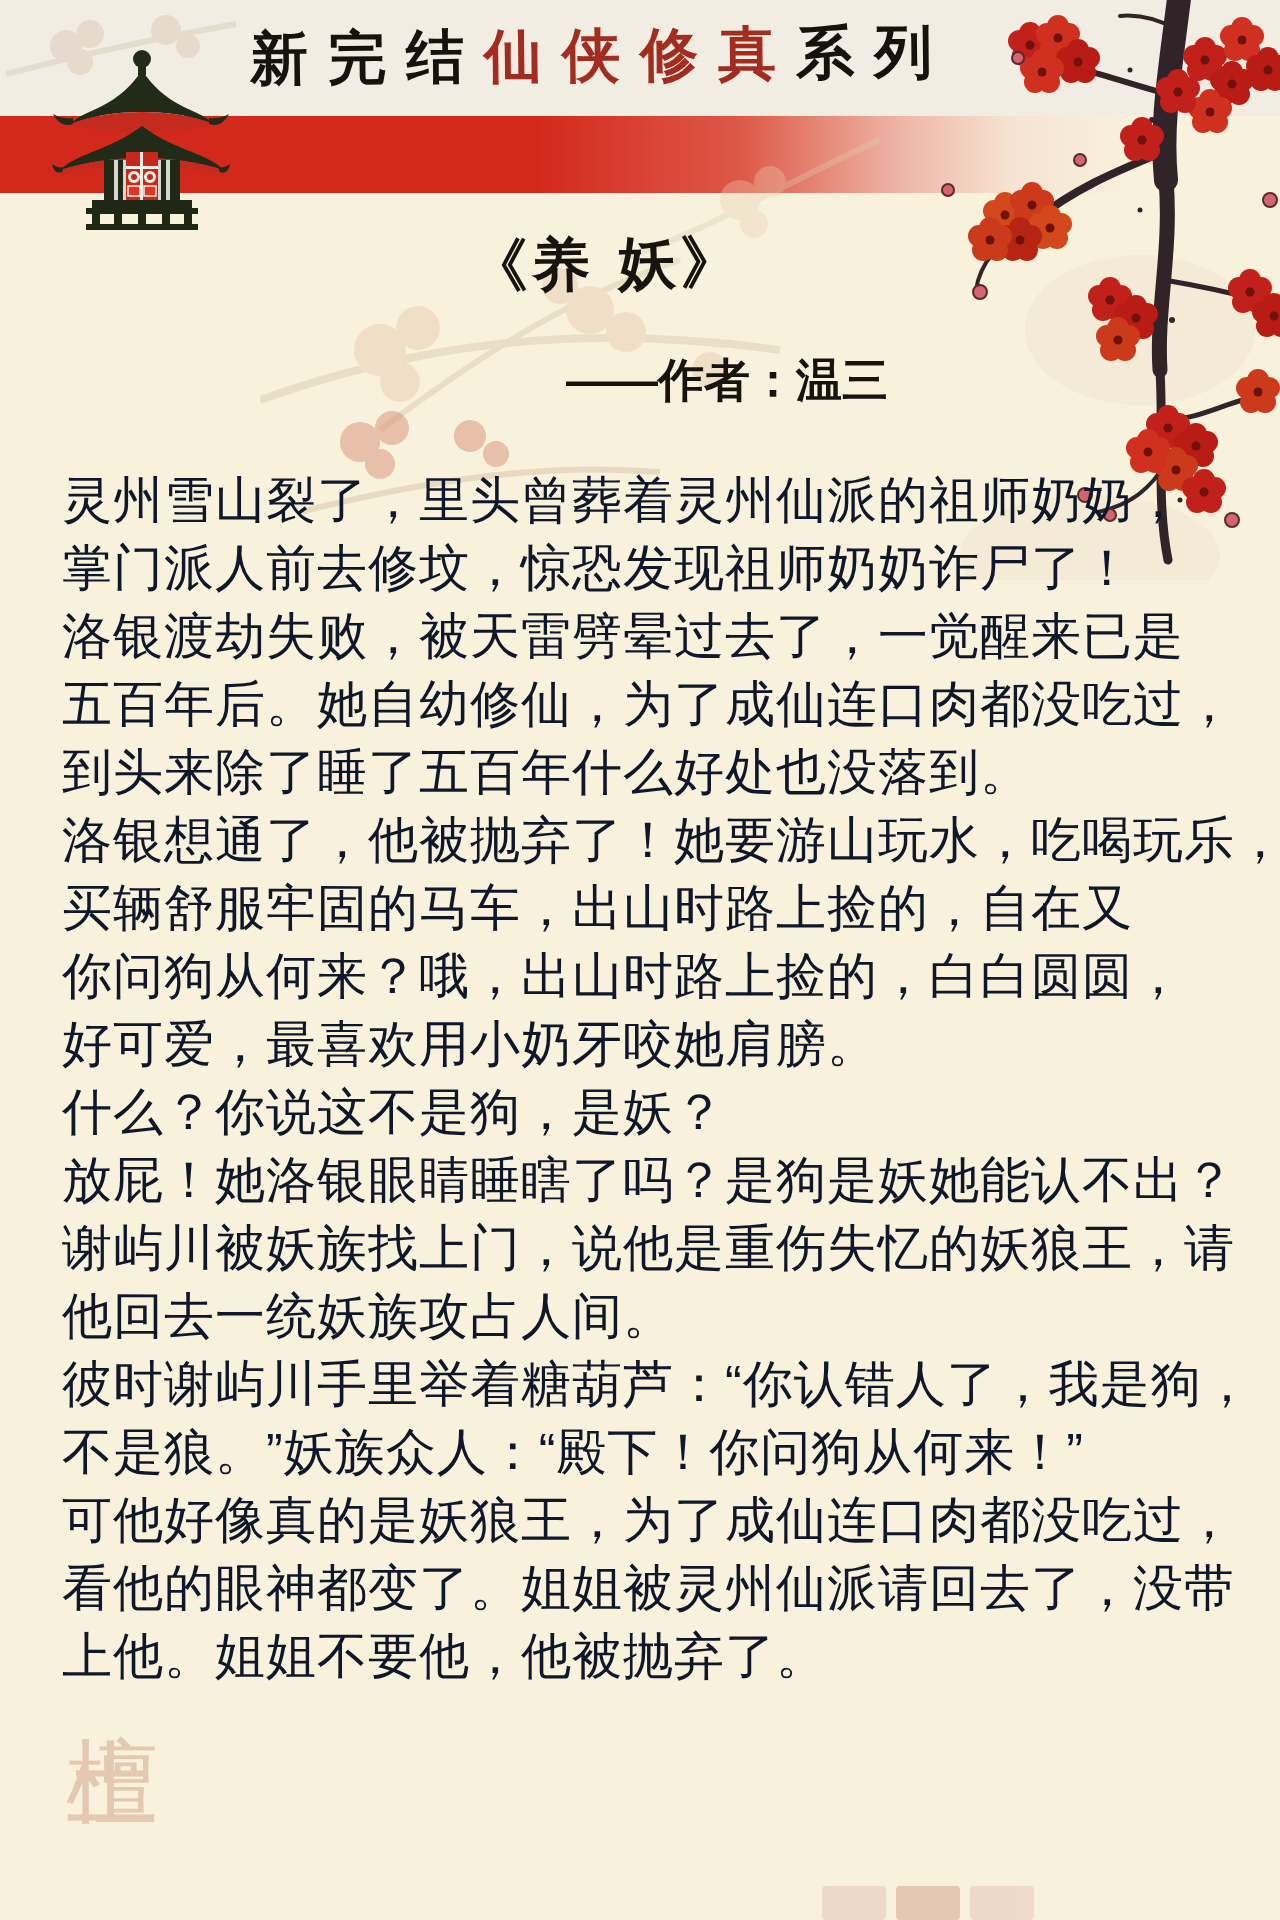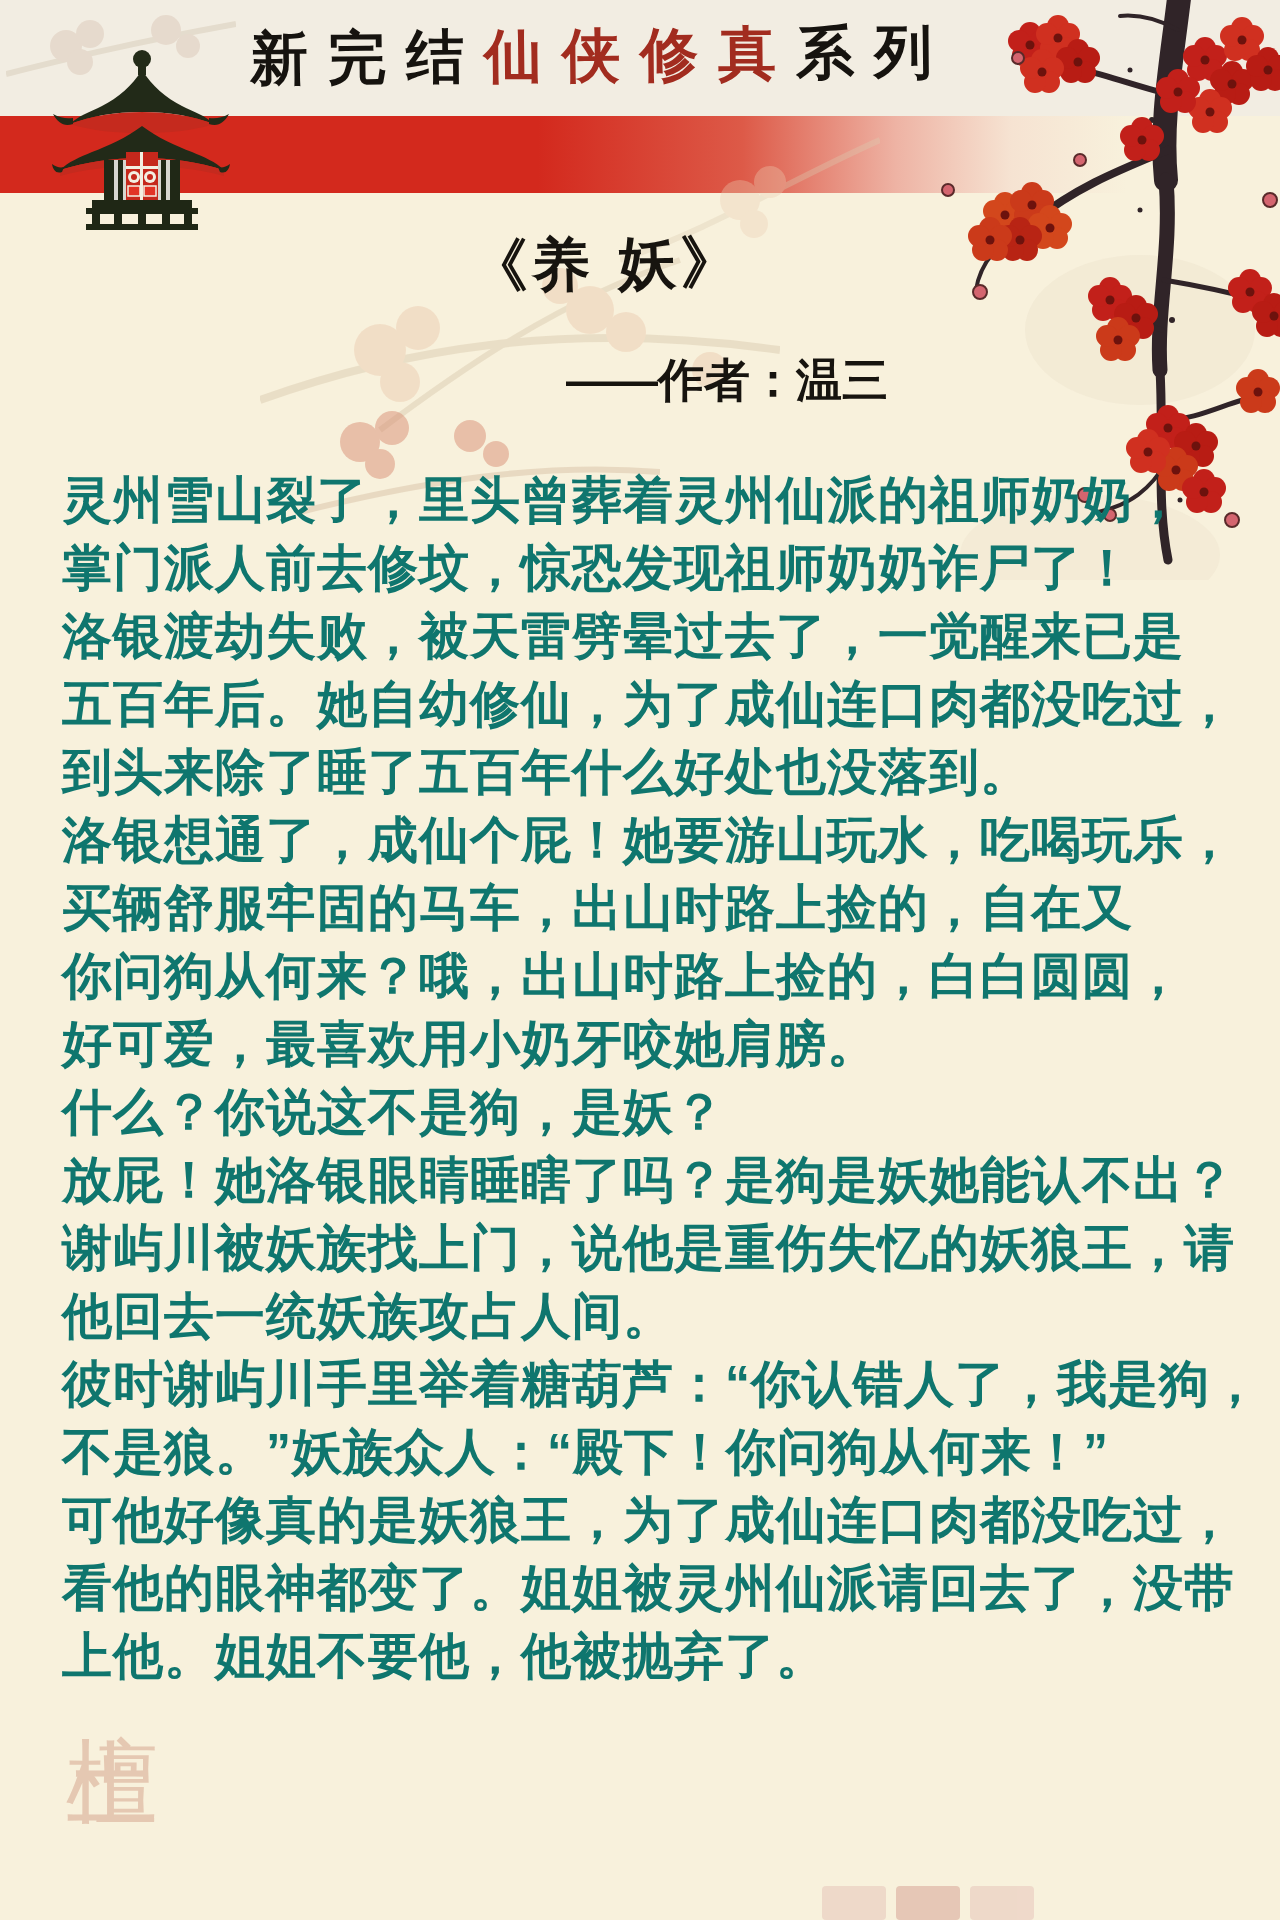--- a/index.html
+++ b/index.html
@@ -37,22 +37,22 @@
     letter-spacing:4px;white-space:nowrap;transform:rotate(-1deg);
   }
   .byline{
     position:absolute;left:566px;top:350px;
     font-size:46px;font-weight:600;color:#17140f;white-space:nowrap;
   }
   .synopsis{
     position:absolute;left:62px;top:466px;width:1190px;
   }
   .synopsis .line{
-    height:68px;line-height:68px;font-size:50px;font-weight:700;
-    color:#0f766e;white-space:nowrap;letter-spacing:1px;
+    height:68px;line-height:68px;font-size:50px;font-weight:400;
+    color:#0f172a;white-space:nowrap;letter-spacing:1px;
   }
   .bg-flower{position:absolute;pointer-events:none;}
   .seal-watermark{
     position:absolute;left:66px;top:1658px;
     writing-mode:vertical-rl;text-orientation:upright;
     font-family:"DejaVu Serif","Liberation Serif",serif;
     font-size:92px;line-height:1.0;color:#c27b63;opacity:.34;
     letter-spacing:6px;
   }
   .bottom-fragment{
@@ -226,21 +226,21 @@
 
 <div class="book-title">《养 妖》</div>
 <div class="byline">——作者：温三</div>
 
 <div class="synopsis">
   <div class="line">灵州雪山裂了，里头曾葬着灵州仙派的祖师奶奶，</div>
   <div class="line">掌门派人前去修坟，惊恐发现祖师奶奶诈尸了！</div>
   <div class="line">洛银渡劫失败，被天雷劈晕过去了，一觉醒来已是</div>
   <div class="line">五百年后。她自幼修仙，为了成仙连口肉都没吃过，</div>
   <div class="line">到头来除了睡了五百年什么好处也没落到。</div>
-  <div class="line">洛银想通了，成仙个屁！她要游山玩水，吃喝玩乐，</div>
+  <div class="line">洛银想通了，他被抛弃了！她要游山玩水，吃喝玩乐，</div>
   <div class="line">买辆舒服牢固的马车，出山时路上捡的，自在又</div>
   <div class="line">你问狗从何来？哦，出山时路上捡的，白白圆圆，</div>
   <div class="line">好可爱，最喜欢用小奶牙咬她肩膀。</div>
   <div class="line">什么？你说这不是狗，是妖？</div>
   <div class="line">放屁！她洛银眼睛睡瞎了吗？是狗是妖她能认不出？</div>
   <div class="line">谢屿川被妖族找上门，说他是重伤失忆的妖狼王，请</div>
   <div class="line">他回去一统妖族攻占人间。</div>
   <div class="line">彼时谢屿川手里举着糖葫芦：“你认错人了，我是狗，</div>
   <div class="line">不是狼。”妖族众人：“殿下！你问狗从何来！”</div>
   <div class="line">可他好像真的是妖狼王，为了成仙连口肉都没吃过，</div>

